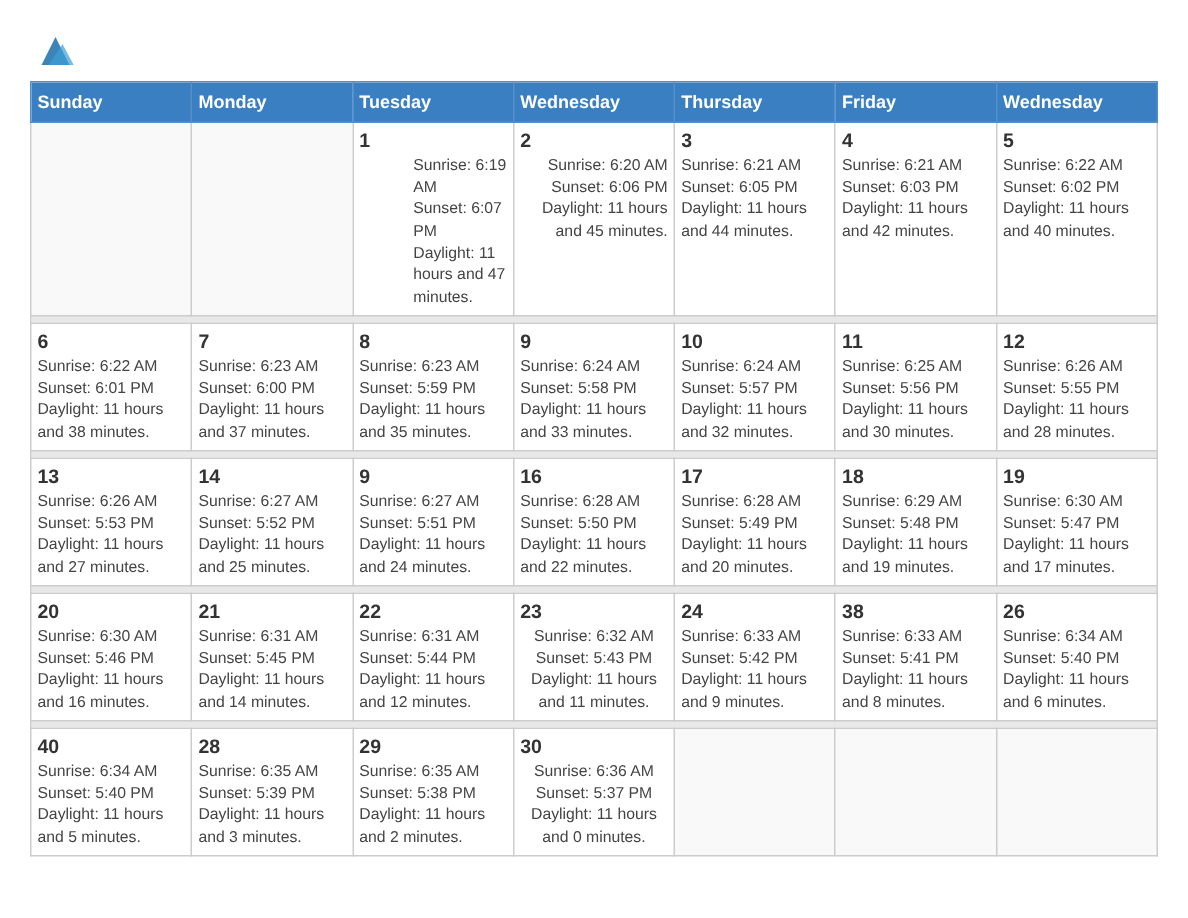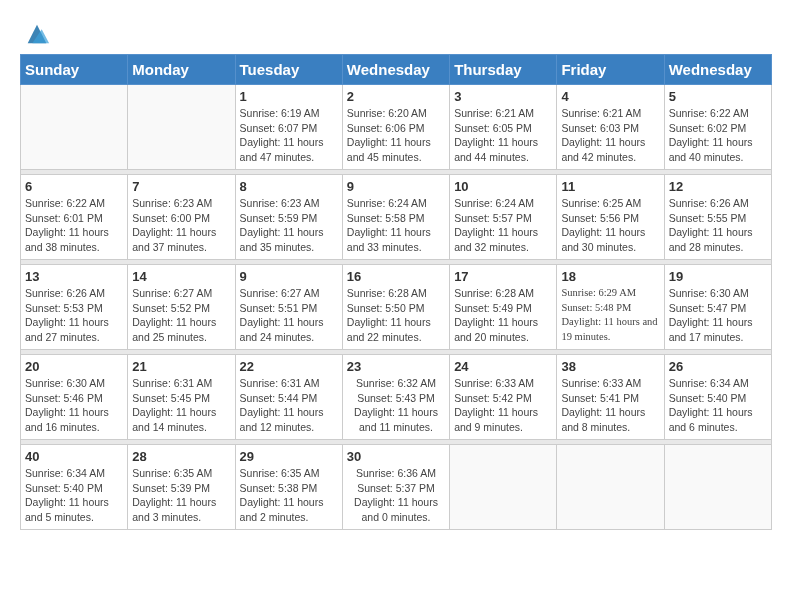--- a/index.html
+++ b/index.html
@@ -55,21 +55,21 @@
     .calendar {
       width: 100%;
       border-collapse: collapse;
       font-size: 11px;
     }
     .calendar th {
       background-color: #3a7fc1;
       color: #fff;
       padding: 6px 4px;
       text-align: left;
-      font-size: 15px;
+      font-size: 12px;
       font-weight: bold;
       border: 1px solid #5590cc;
     }
     .calendar td {
       border: 1px solid #ccc;
       vertical-align: top;
       padding: 4px;
       width: calc(100% / 7);
       height: 85px;
       background: #fff;
@@ -124,27 +124,27 @@
         <th>Friday</th>
         <th>Wednesday</th>
       </tr>
   </thead>
   <tbody id="calendar-body">
   <tr class="week-row">
         <td class="empty"></td>
         <td class="empty"></td>
         <td>
           <span class="day-number">1</span>
-          <div class="day-info" style="white-space: pre-line;">Sunrise: 6:19 AM
+          <div class="day-info" style="white-space: pre-line; margin-left: 36px;">Sunrise: 6:19 AM
 Sunset: 6:07 PM
 Daylight: 11 hours and 47 minutes.</div>
         </td>
         <td>
           <span class="day-number">2</span>
-          <div class="day-info" style="white-space: pre-line;">Sunrise: 6:20 AM
+          <div class="day-info" style="white-space: pre-line; text-align: right;">Sunrise: 6:20 AM
 Sunset: 6:06 PM
 Daylight: 11 hours and 45 minutes.</div>
         </td>
         <td>
           <span class="day-number">3</span>
           <div class="day-info" style="white-space: pre-line;">Sunrise: 6:21 AM
 Sunset: 6:05 PM
 Daylight: 11 hours and 44 minutes.</div>
         </td>
         <td>
@@ -236,21 +236,21 @@
 Daylight: 11 hours and 22 minutes.</div>
         </td>
         <td>
           <span class="day-number">17</span>
           <div class="day-info" style="white-space: pre-line;">Sunrise: 6:28 AM
 Sunset: 5:49 PM
 Daylight: 11 hours and 20 minutes.</div>
         </td>
         <td>
           <span class="day-number">18</span>
-          <div class="day-info" style="white-space: pre-line; font-family: Liberation Serif, serif;">Sunrise: 6:29 AM
+          <div class="day-info" style="white-space: pre-line;">Sunrise: 6:29 AM
 Sunset: 5:48 PM
 Daylight: 11 hours and 19 minutes.</div>
         </td>
         <td>
           <span class="day-number">19</span>
           <div class="day-info" style="white-space: pre-line;">Sunrise: 6:30 AM
 Sunset: 5:47 PM
 Daylight: 11 hours and 17 minutes.</div>
         </td>
       </tr>

